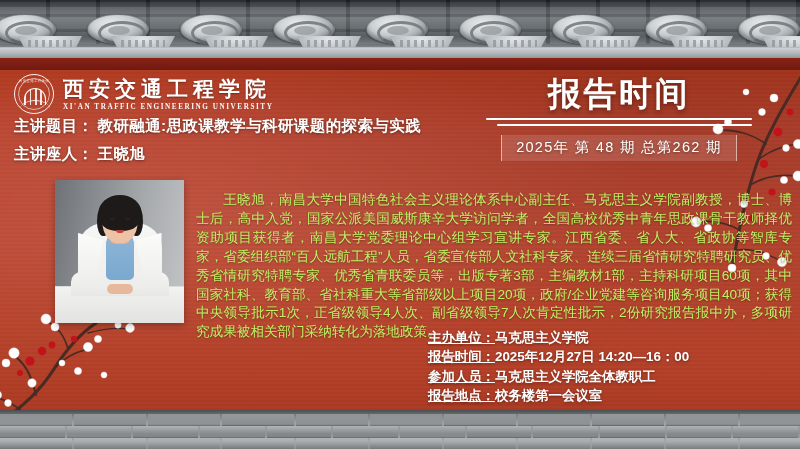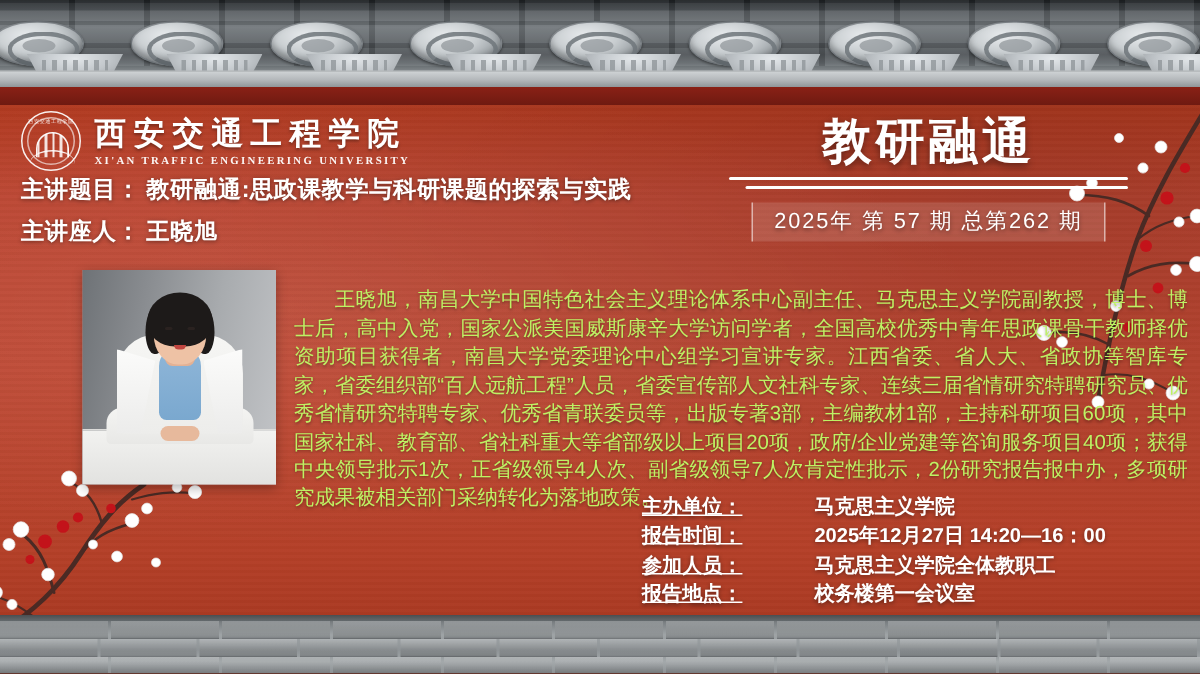--- a/index.html
+++ b/index.html
@@ -258,21 +258,21 @@
   }
 
   
   .info{
     position:absolute; right:14px; bottom:44px; width:358px;
     color:#fff; font-weight:700; font-size:13.4px; line-height:19.2px;
     text-shadow:0 1px 3px rgba(0,0,0,.42);
   }
   .info .row{ display:flex; white-space:nowrap; }
   .info .lbl{ flex:0 0 auto;text-decoration:underline; }
-  .info .val{ flex:0 0 auto;margin-left:48px; }
+  .info .val{ flex:0 0 auto; }
 </style>
 </head>
 <body>
 
 <div id="poster">
 
   <div class="roof">
     <div class="darktop"></div>
     <div class="mortar"></div>
     <div class="tiles" id="tiles">
@@ -405,26 +405,26 @@
   </div>
 
   <div class="hl hl1">
     <span class="k">主讲题目：</span><span>教研融通:思政课教学与科研课题的探索与实践</span>
   </div>
   <div class="hl hl2">
     <span class="k">主讲座人：</span><span>王晓旭</span>
   </div>
 
   <div class="titleblock">
-    <div class="bigtitle">教研融通</div>
+    <div class="bigtitle">报告时间</div>
     <div class="rules">
       <div class="r1"></div>
       <div class="r2"></div>
     </div>
-    <div class="issue">2025年 第 57 期   总第262 期</div>
+    <div class="issue">2025年 第 48 期   总第262 期</div>
   </div>
 
   <div class="portrait">
     <div class="bgwall"></div>
     <div class="desk"></div>
     <div class="arms"></div>
     <div class="body"></div>
     <div class="shirt"></div>
     <div class="lapelL"></div>
     <div class="lapelR"></div>

